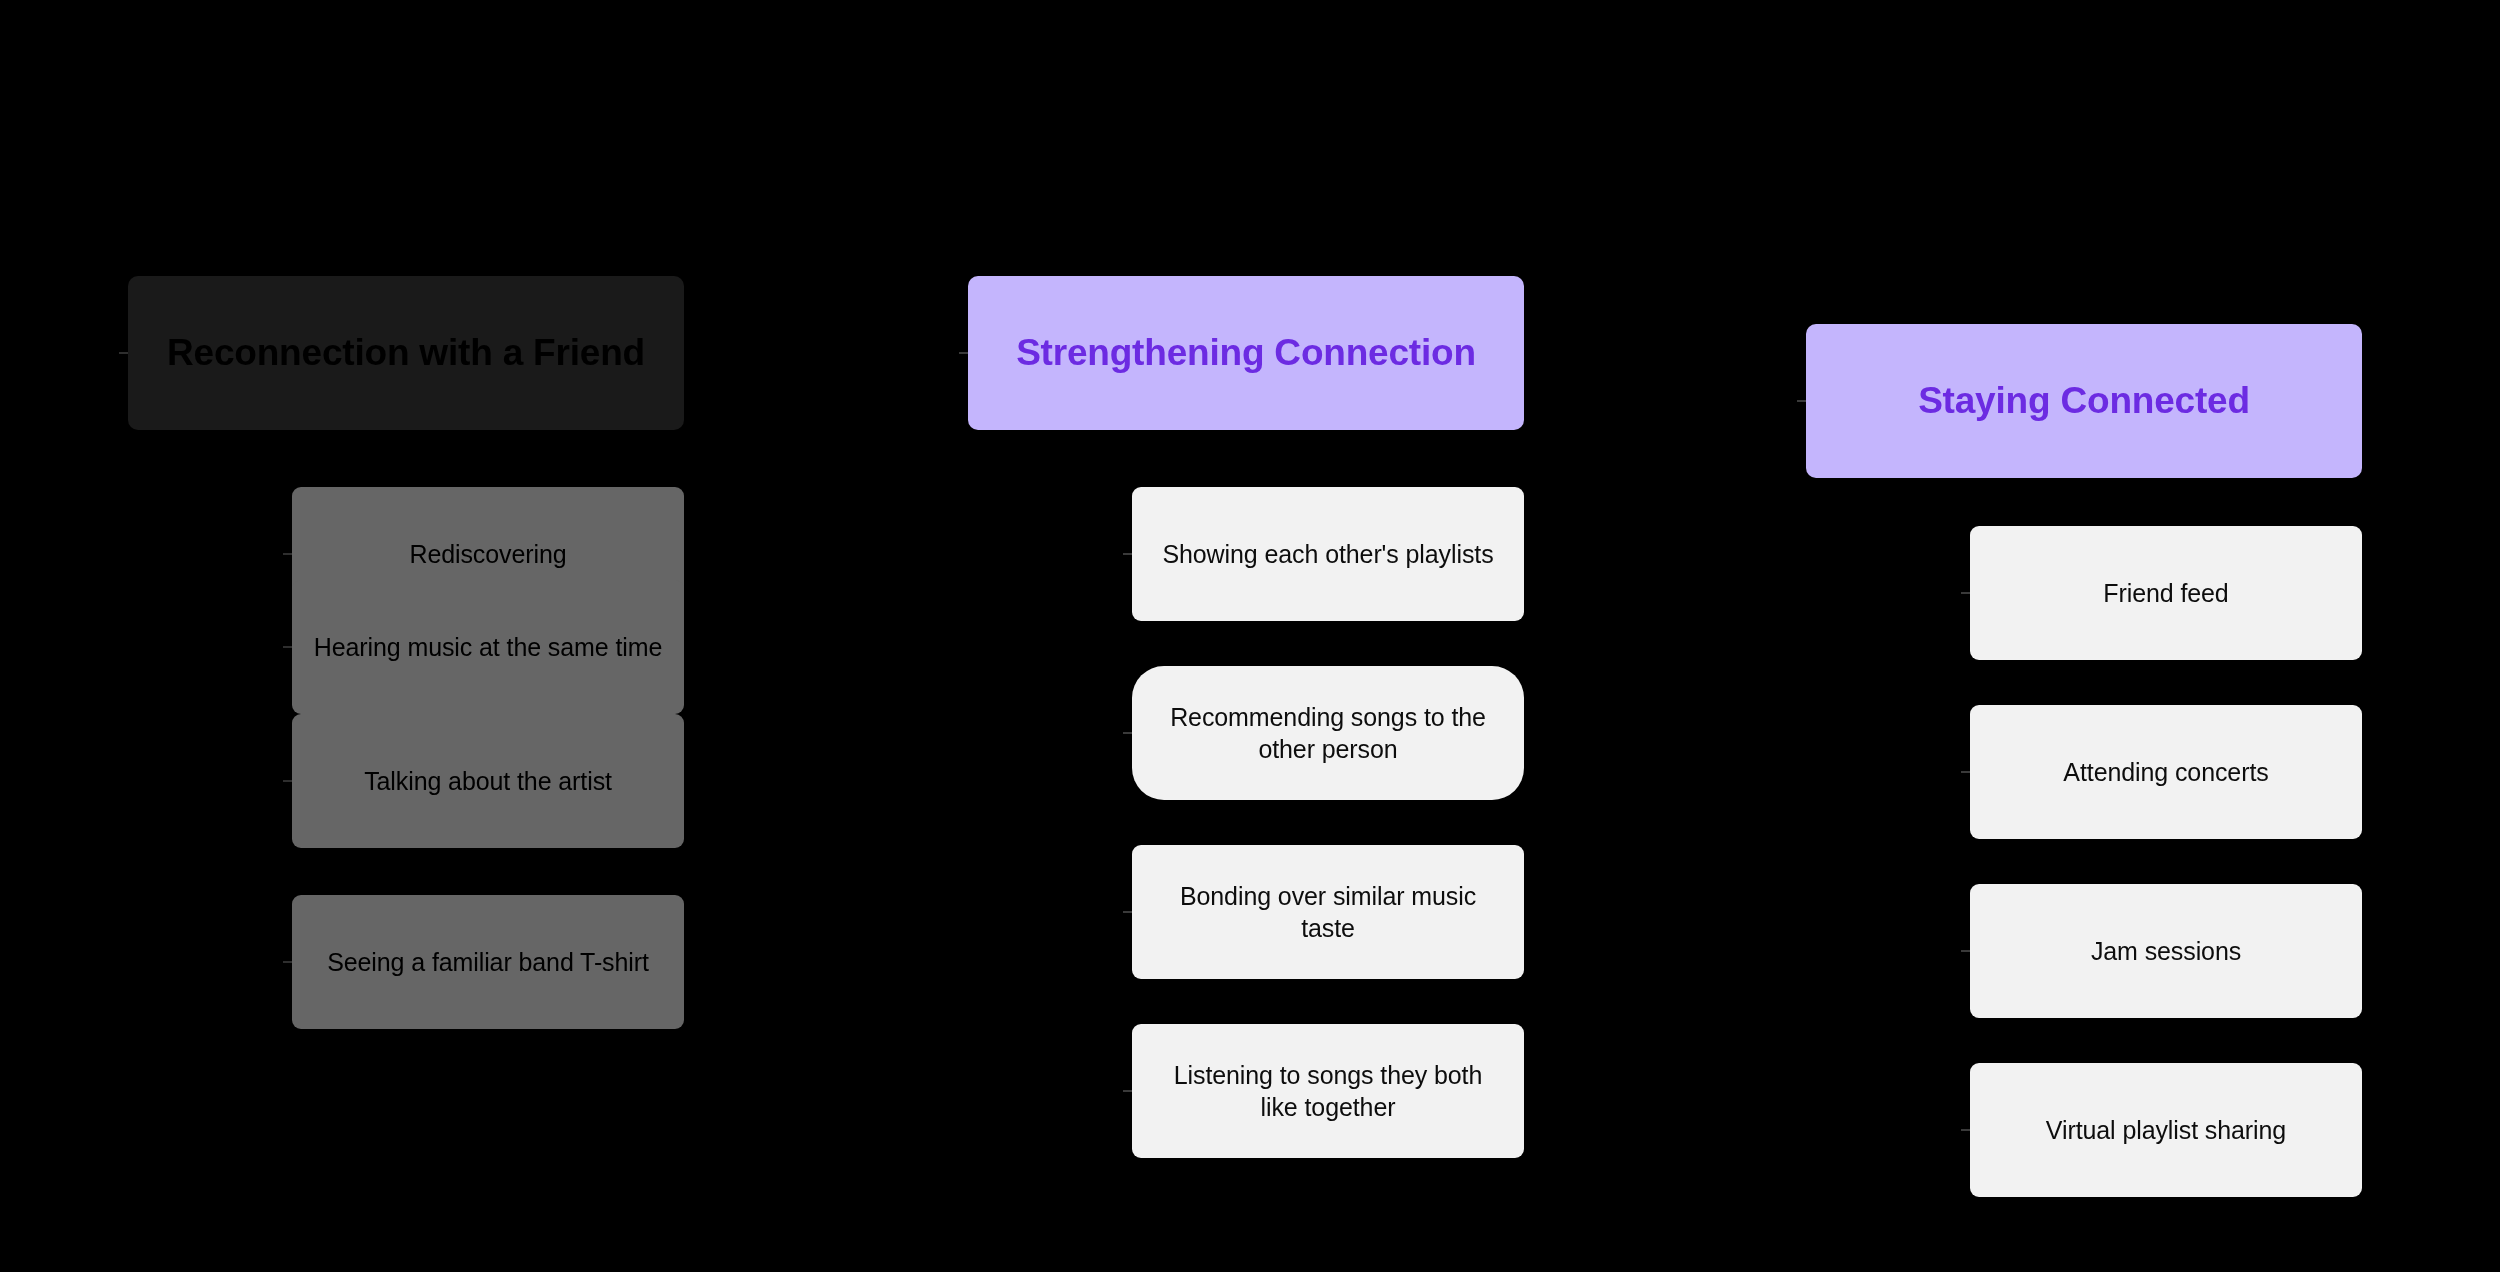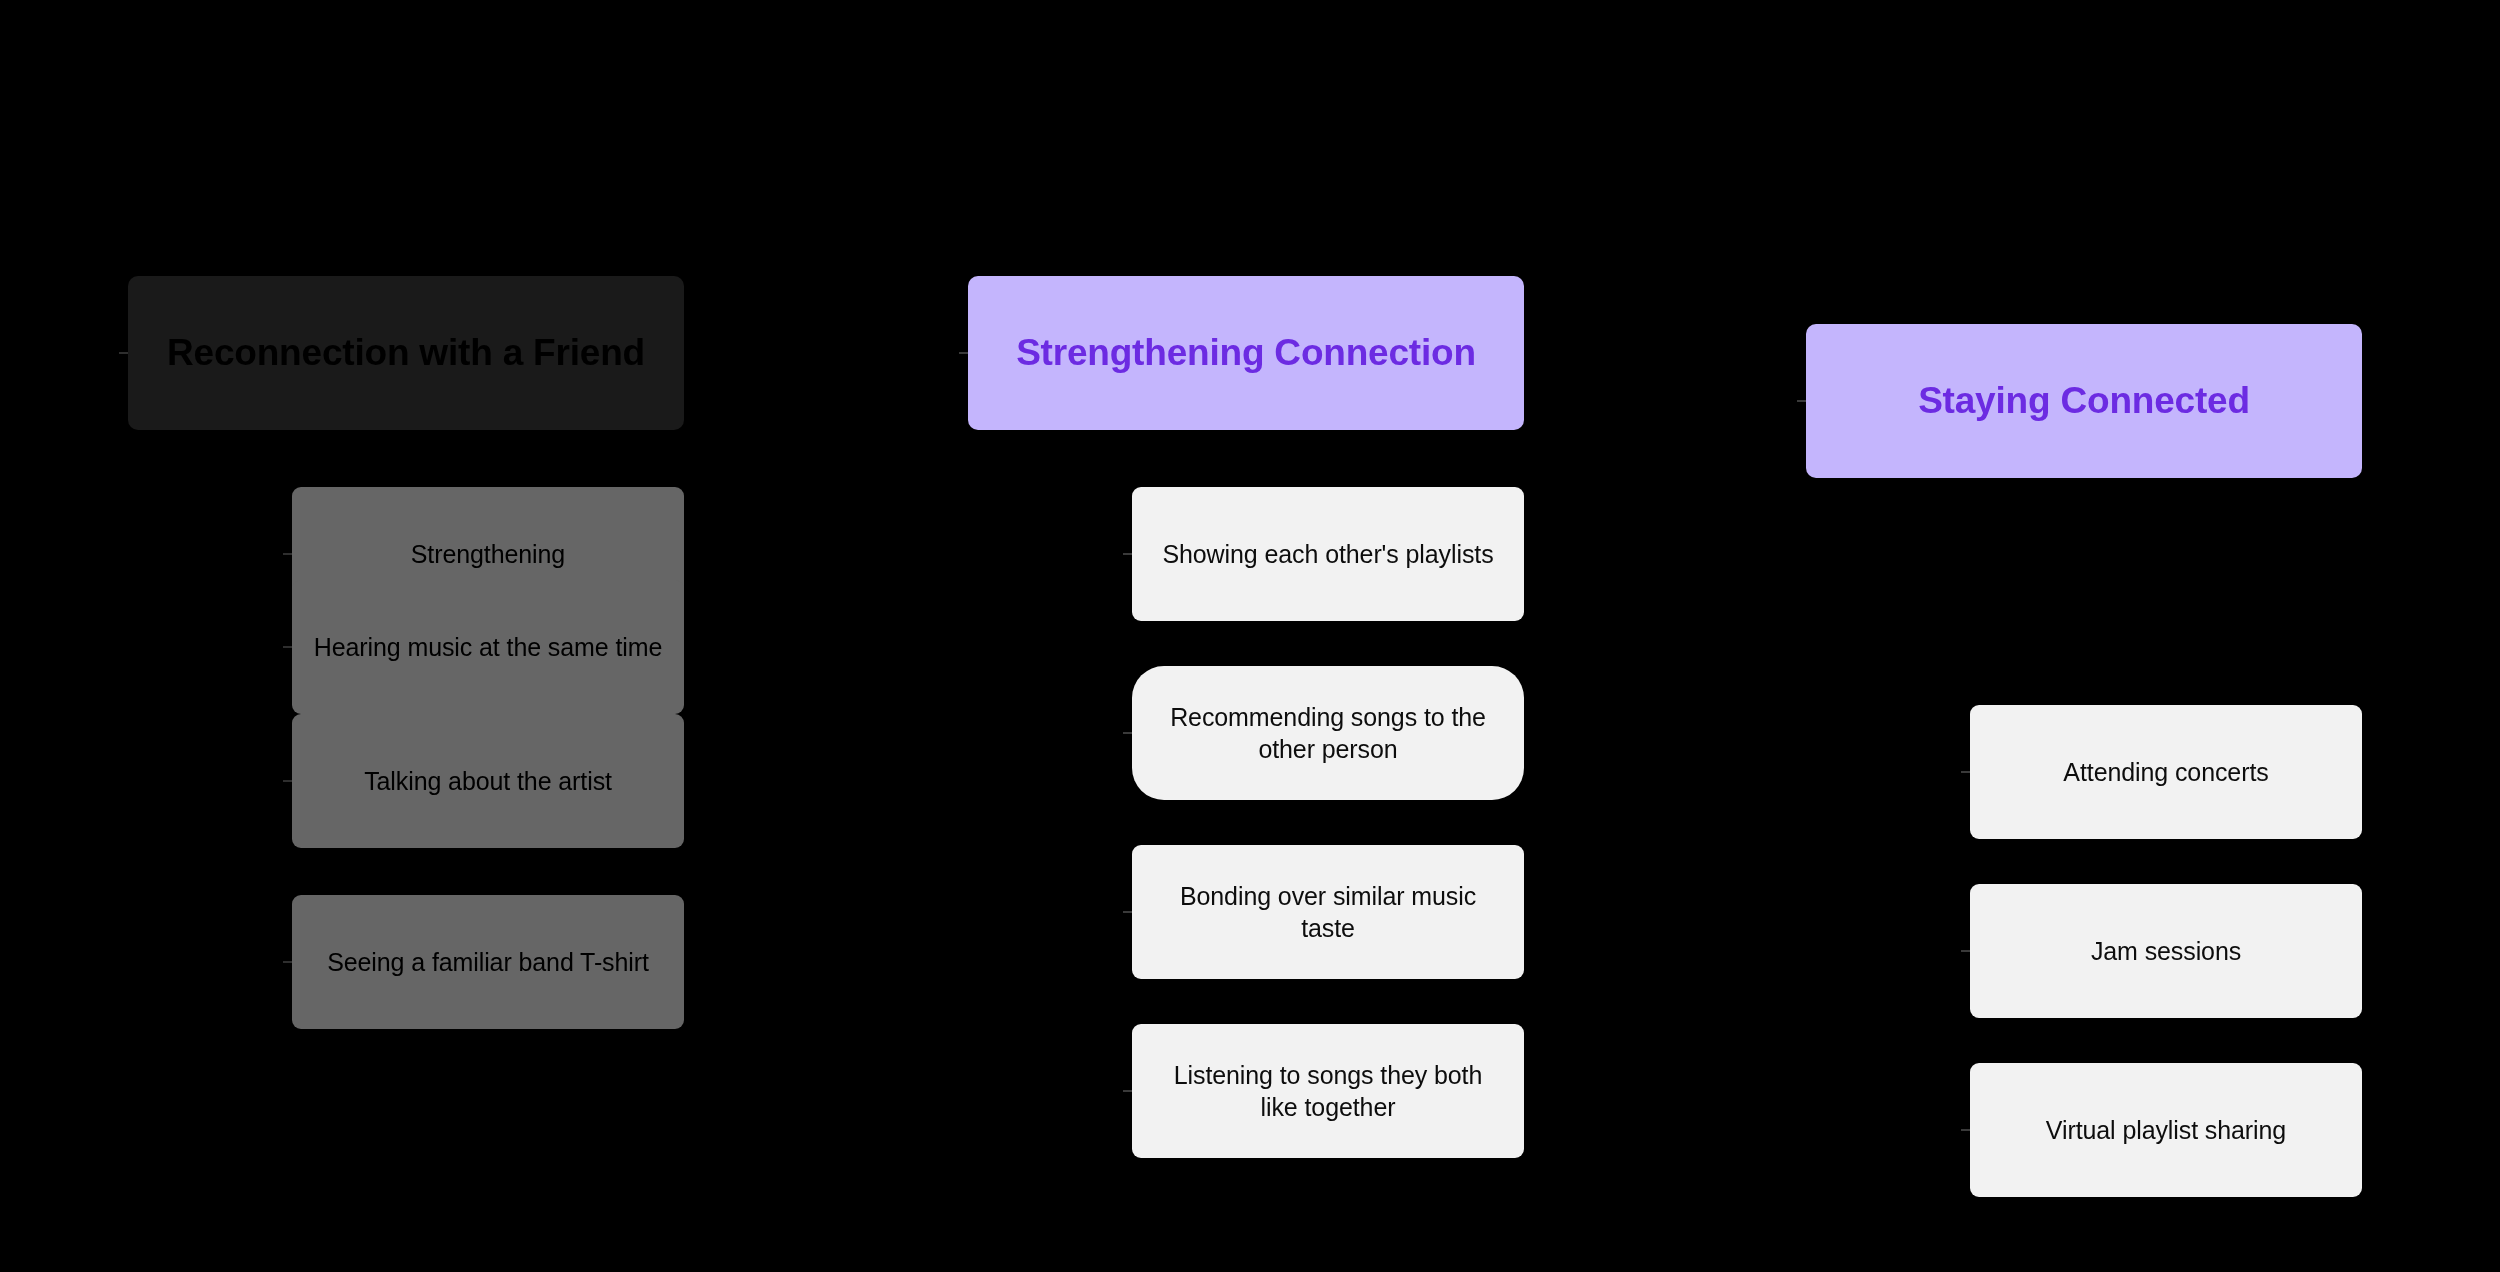--- a/index.html
+++ b/index.html
@@ -123,21 +123,21 @@
 
   <div class="column theme-dark" style="left:128px;">
 
     <div class="group-header">
       <span class="connector-stub"></span>
       <span class="group-header-label">Reconnection with a Friend</span>
     </div>
 
     <div class="node-card" style="top:487px;">
       <span class="connector-stub"></span>
-      <span class="node-card-label">Strengthening</span>
+      <span class="node-card-label">Rediscovering</span>
     </div>
 
     <div class="node-card" style="top:580px;">
       <span class="connector-stub"></span>
       <span class="node-card-label">Hearing music at the same time</span>
     </div>
 
     <div class="node-card" style="top:714px;">
       <span class="connector-stub"></span>
       <span class="node-card-label">Talking about the artist</span>
@@ -179,20 +179,24 @@
 
   </div>
 
   <div class="column theme-light" style="left:1806px;margin-top:48px;">
 
     <div class="group-header">
       <span class="connector-stub"></span>
       <span class="group-header-label">Staying Connected</span>
     </div>
 
+    <div class="node-card" style="top:478px;">
+      <span class="connector-stub"></span>
+      <span class="node-card-label">Friend feed</span>
+    </div>
 
     <div class="node-card" style="top:657px;">
       <span class="connector-stub"></span>
       <span class="node-card-label">Attending concerts</span>
     </div>
 
     <div class="node-card" style="top:836px;">
       <span class="connector-stub"></span>
       <span class="node-card-label">Jam sessions</span>
     </div>

